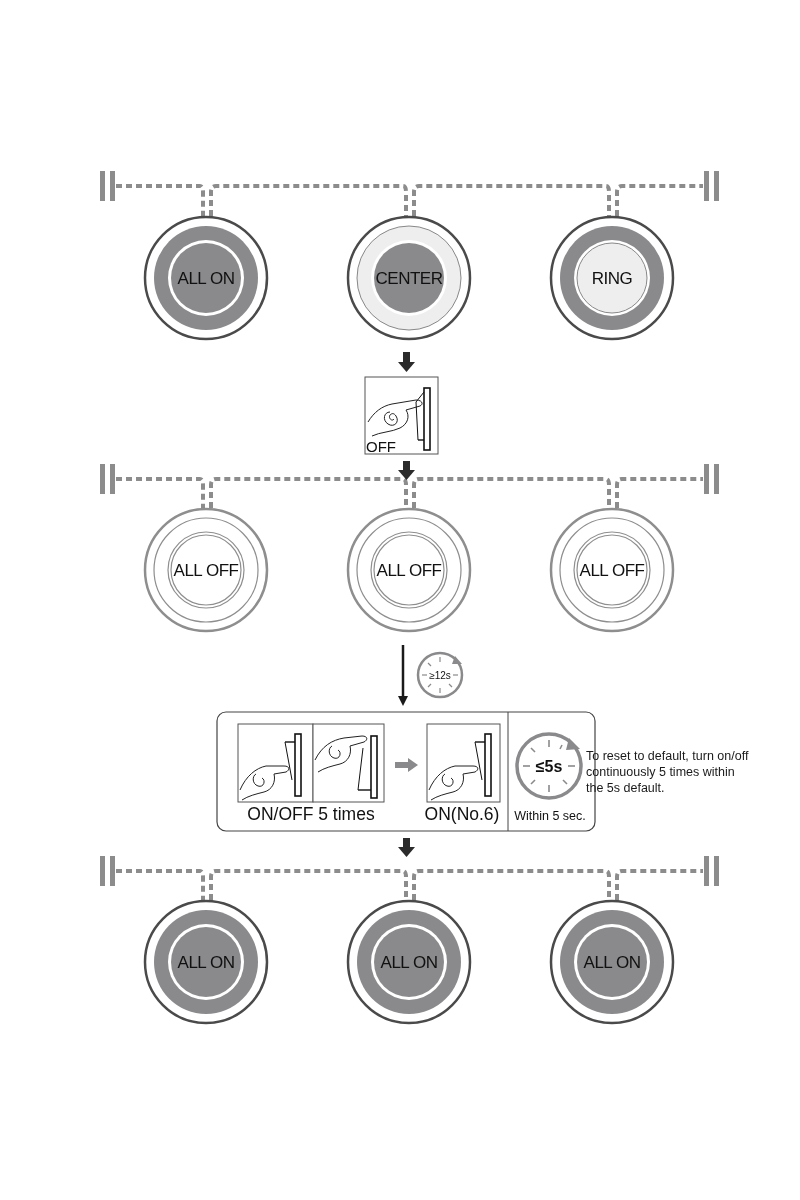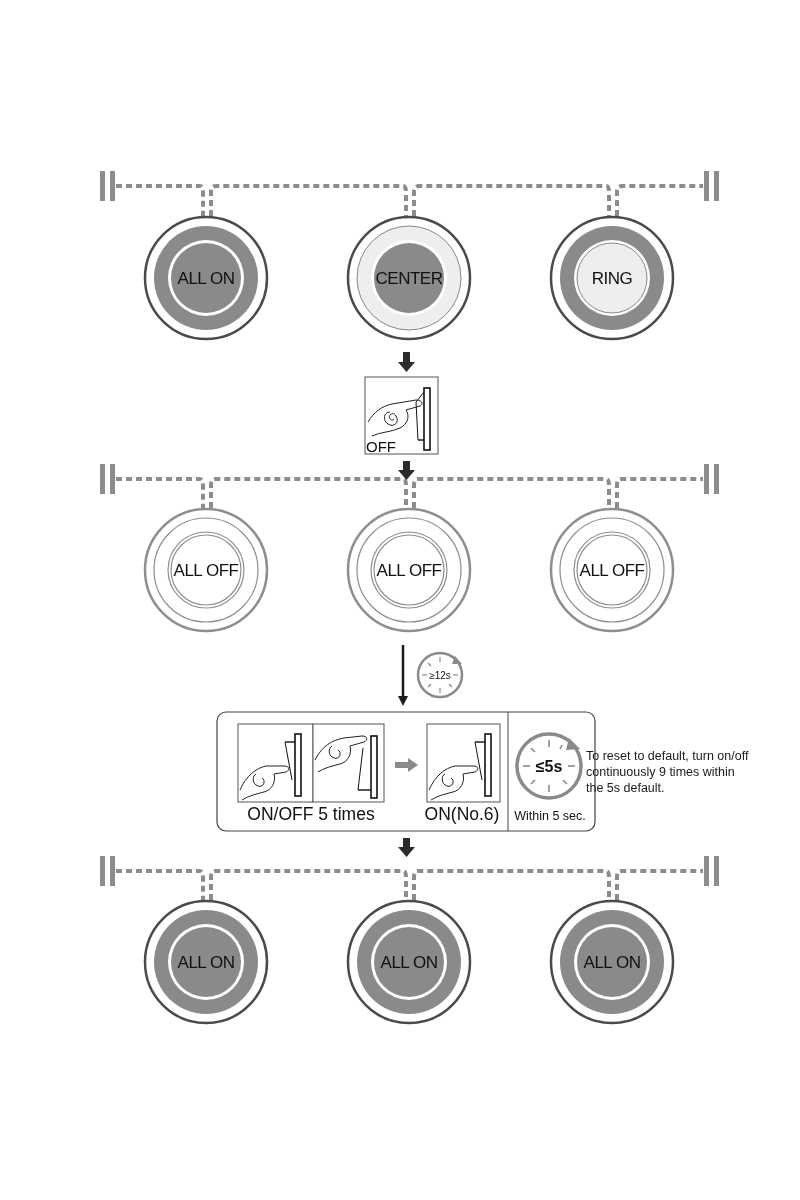--- a/index.html
+++ b/index.html
@@ -227,15 +227,15 @@
   </g>
 
   <g>
     <rect x="403" y="838" width="7" height="11" fill="#2b2b2b"></rect>
     <polygon points="398,847 415,847 406.5,857" fill="#2b2b2b"></polygon>
   </g>
 </svg>
 
 <div class="note">
   <div>To reset to default, turn on/off</div>
-  <div>continuously 9 times within</div>
+  <div>continuously 5 times within</div>
   <div>the 5s  default.</div>
 </div>
 
 </body></html>

